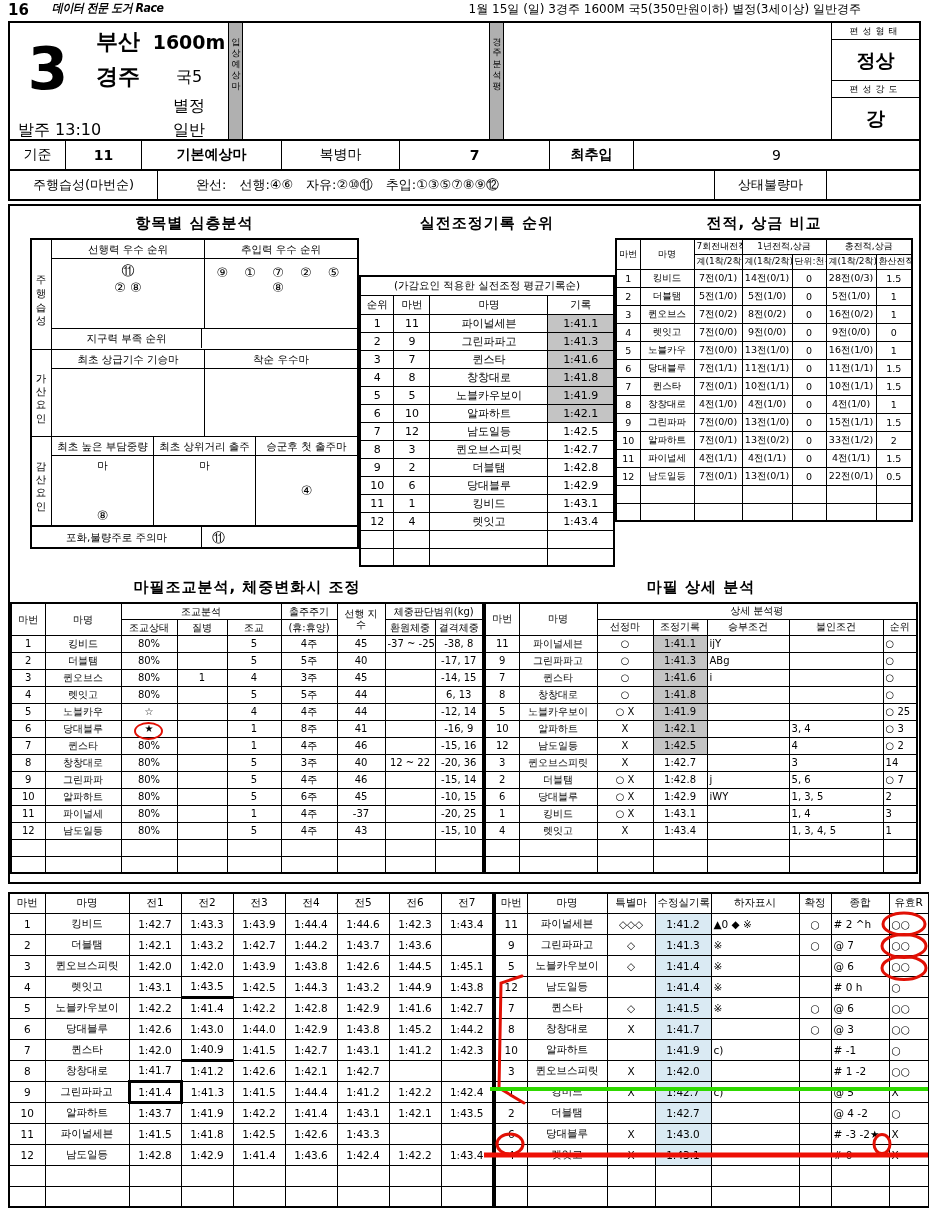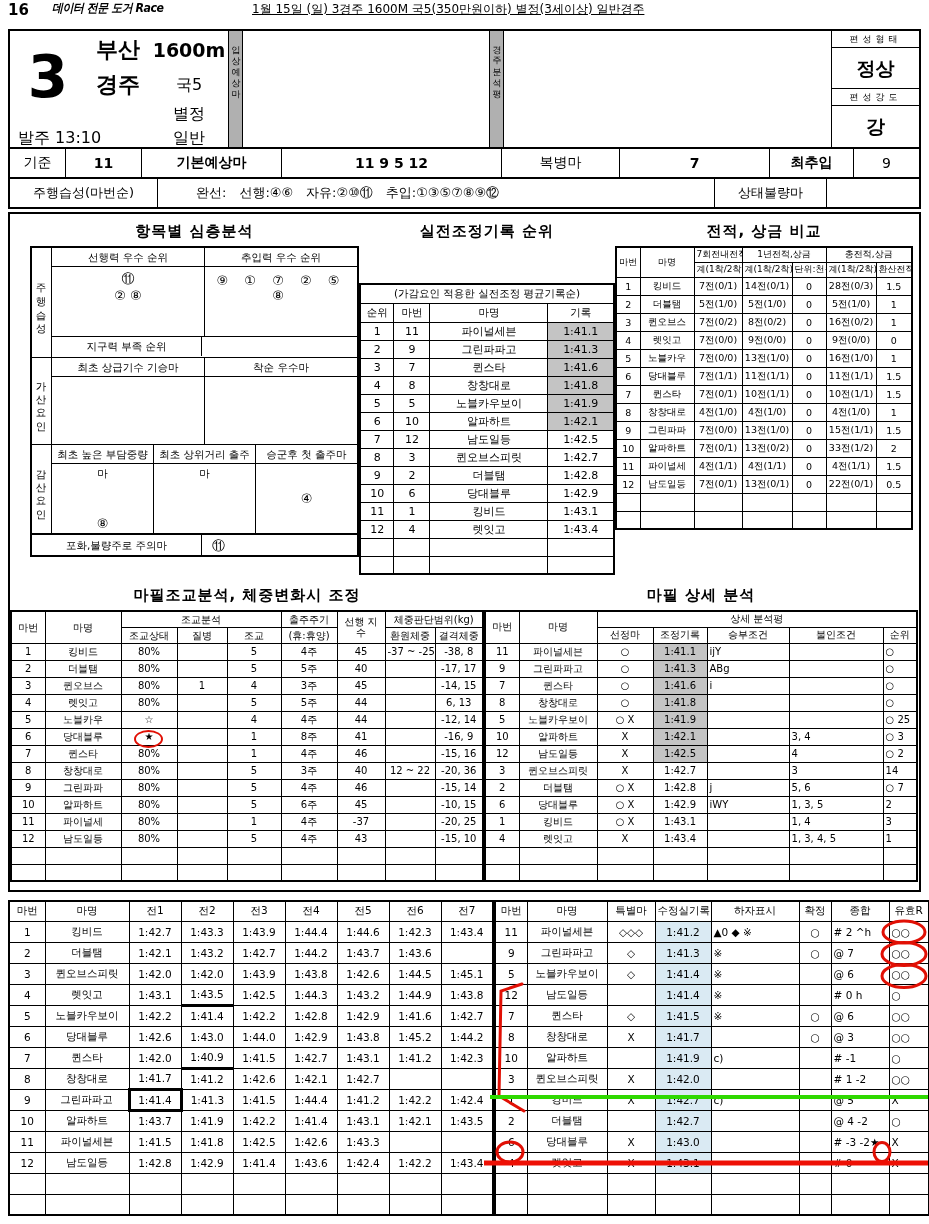--- a/index.html
+++ b/index.html
@@ -3,24 +3,24 @@
 <meta charset="utf-8">
 <style>
   * { box-sizing: border-box; }
   body {
     margin: 0; width: 929px; height: 1224px; background: #fff; color: #000;
     font-family: "DejaVu Sans", "Liberation Sans", sans-serif; position: relative;
   }
   .page { padding: 1px 8px 0 8px; }
 
   
-  .topbar { display: flex; align-items: flex-start; height: 28px; }
+  .topbar { display: flex; align-items: flex-start; height: 20px; }
   .pageno { font-size: 15px; font-weight: bold; width: 44px; }
   .logo { font-size: 11px; font-weight: bold; font-style: italic; letter-spacing: -0.5px; width: 200px; transform: scaleY(1.1); }
-  .raceinfo { font-size: 12px; flex: 1; text-align: left; padding-right: 60px; text-decoration: underline; }
+  .raceinfo { font-size: 12px; flex: 1; text-align: right; padding-right: 60px; }
 
   
   .hdrbox { border: 2px solid #000; height: 120px; display: flex; }
   .hdr-left { width: 218px; display: grid; grid-template-columns: 72px 68px 74px; grid-template-rows: 36px 34px 24px 24px; padding: 1px 2px; }
   .race-no { grid-row: 1 / span 3; font-size: 58px; font-weight: bold; line-height: 90px; text-align: center; }
   .hl { display: flex; align-items: center; justify-content: center; }
   .venue, .race-word { font-size: 22px; font-weight: bold; }
   .dist { font-size: 19px; font-weight: bold; }
   .cls, .cond, .rtype { font-size: 16px; }
   .start { grid-column: 1 / span 2; font-size: 16px; justify-content: flex-start; padding-left: 6px; }
@@ -154,21 +154,20 @@
       <div class="hr-val">정상</div>
       <div class="hr-lab">편성강도</div>
       <div class="hr-val">강</div>
     </div>
   </div>
 
   <div class="crit">
     <div style="width:56px">기준</div>
     <div style="width:76px" class="b">11</div>
     <div style="width:140px" class="b">기본예상마</div>
-    <div style="width:220px" class="b">11 9 5 12</div>
     <div style="width:118px">복병마</div>
     <div style="width:150px" class="b">7</div>
     <div style="width:84px" class="b">최추입</div>
     <div style="flex:1">9</div>
   </div>
 
   <div class="habit">
     <div class="habit-label">주행습성(마번순)</div>
     <div class="habit-content">
       <span>완선:</span>

